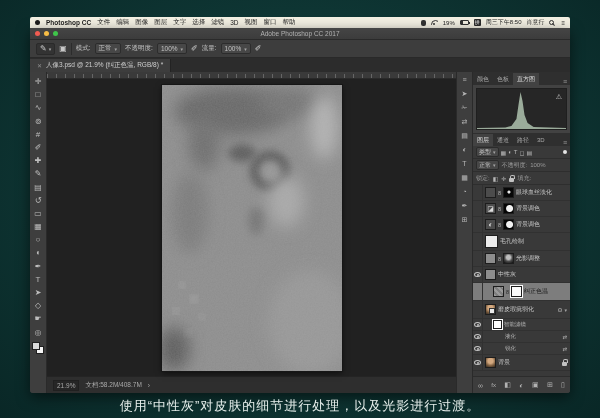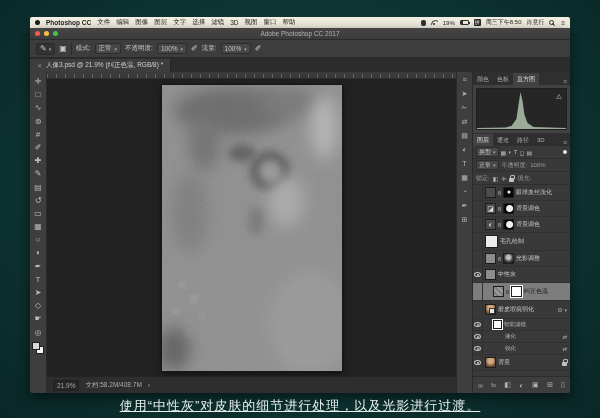--- a/index.html
+++ b/index.html
@@ -138,21 +138,21 @@
   .lname { white-space:nowrap; overflow:hidden; }
   .rowright { margin-left:auto; display:flex; align-items:center; gap:2px; padding-right:1px; }
   .ind8 { width:6px; flex:none; } .ind20 { width:18px; flex:none; }
 
   .playersbottom { height:17px; background:#3d3d3d; border-top:1px solid #2c2c2c; flex:none;
                    display:flex; align-items:center; justify-content:space-between; padding:0 5px;
                    font-size:7px; color:#b2b2b2; }
 
   
   .caption { position:absolute; left:0; right:0; top:397px; text-align:center;
-             font-size:13px; color:#e7efec; letter-spacing:1px;text-decoration:underline; }
+             font-size:13px; color:#e7efec; letter-spacing:1px; }
 </style>
 </head>
 <body>
 
 <div class="stage">
 
   <div class="menubar">
     <span class="apple-dot"></span>
     <span class="app">Photoshop CC</span>
     <span>文件</span>

